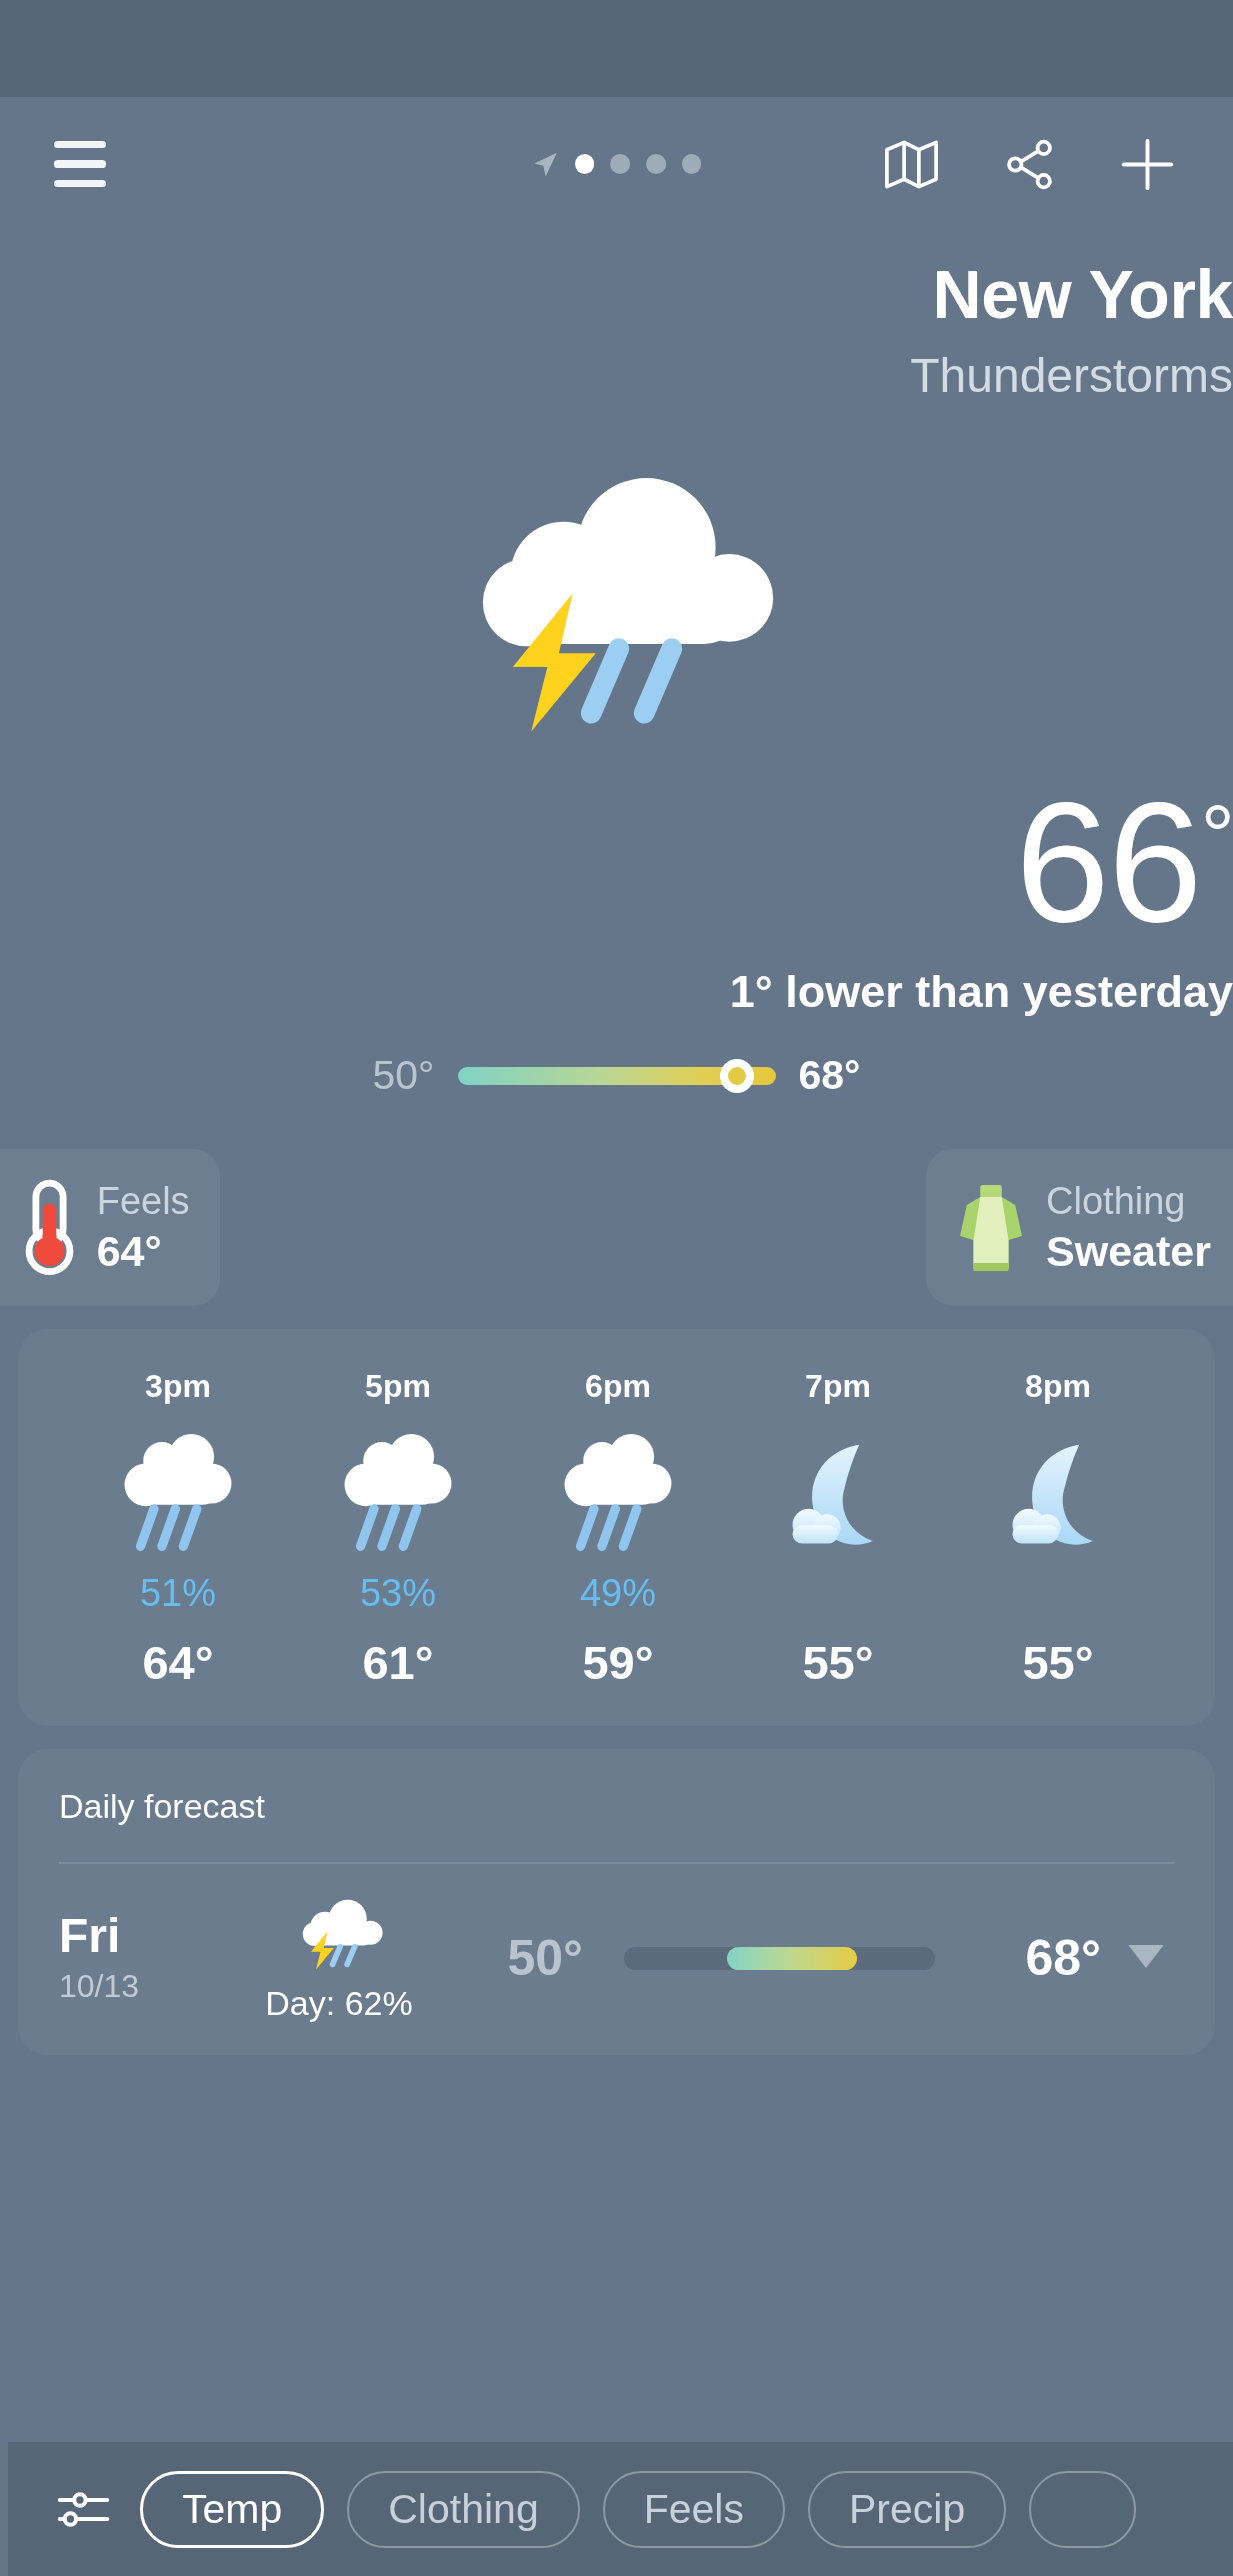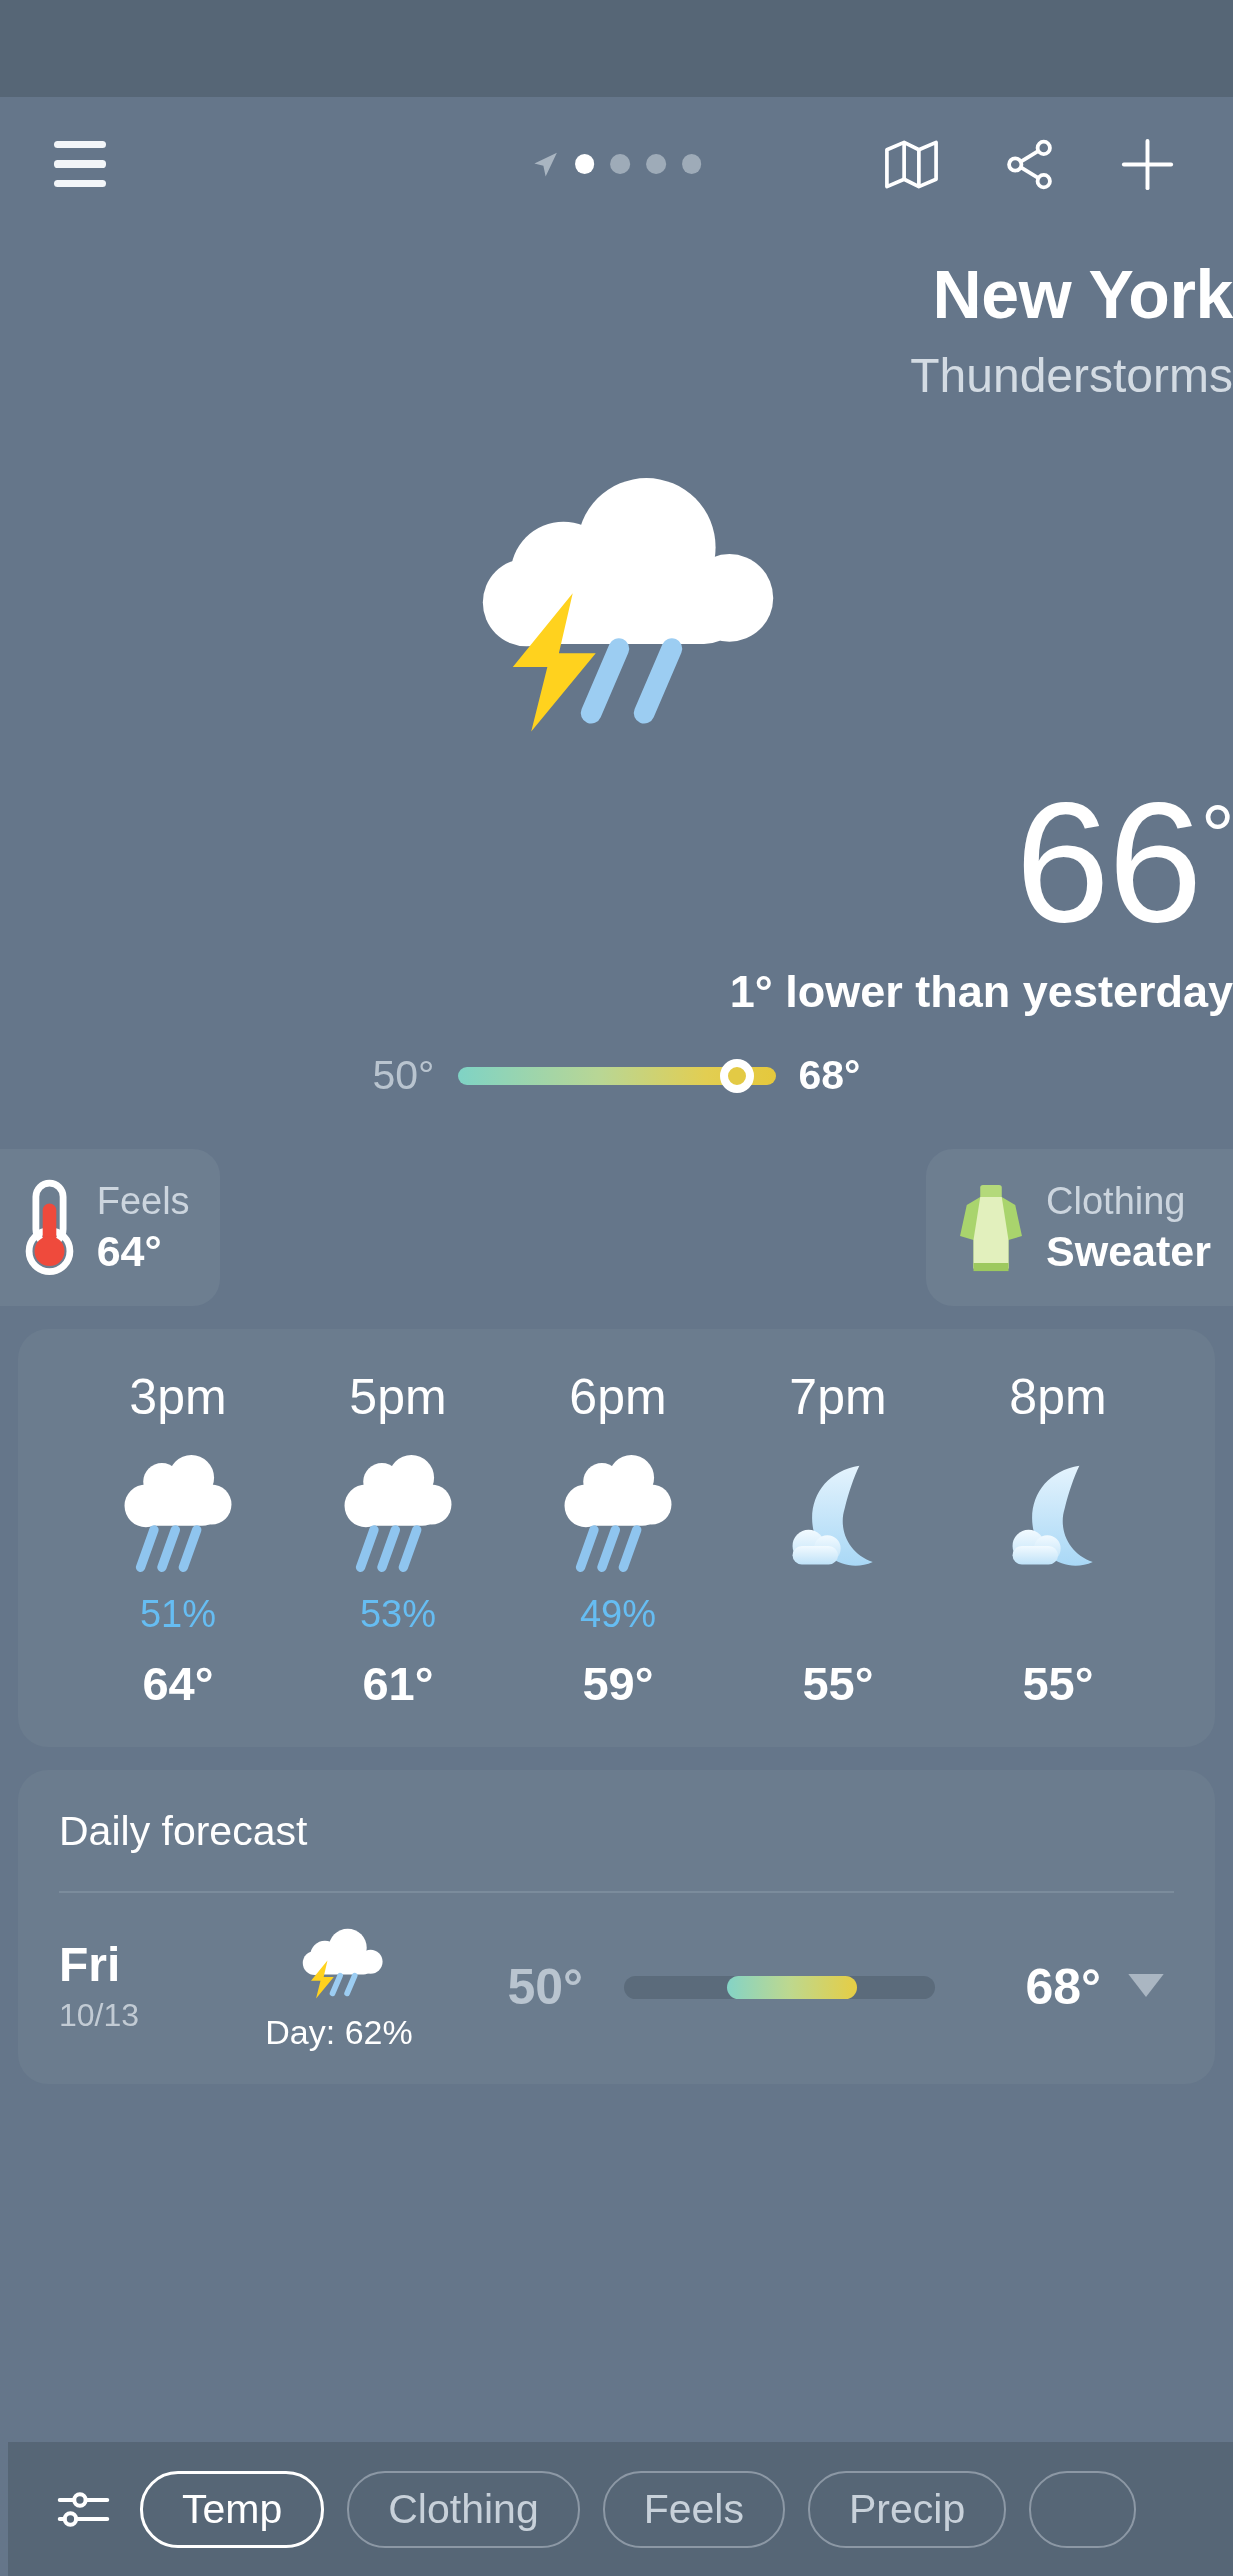--- a/index.html
+++ b/index.html
@@ -74,31 +74,31 @@
   .peek-label { font-size:38px; font-weight:400; color:#ccd5de; line-height:1.15; }
   .peek-value { font-size:43px; font-weight:700; color:#ffffff; line-height:1.15; }
 
   
   .hourly-card {
     margin:23px 18px 0; background:#6b7c8e; border-radius:30px;
     padding:39px 0 36px; overflow:hidden;
   }
   .hourly-track { display:flex; padding-left:50px; }
   .hour-col { flex:0 0 220px; text-align:center; }
-  .hour-time { font-size:50px; font-weight:400; }
+  .hour-time { font-size:32px; font-weight:700; }
   .hour-icon { height:134px; margin:27px 0 5.4px; display:flex; align-items:center; justify-content:center; }
   .hour-pop { font-size:38px; font-weight:400; color:#66bdf2; min-height:45px; }
   .hour-temp { font-size:47px; font-weight:700; margin-top:18px; }
 
   
   .daily-card {
     margin:23px 18px 0; background:#6b7c8e; border-radius:30px;
     padding:38px 0 0; overflow:hidden;
   }
-  .daily-title { font-size:41px; font-weight:400; padding:0 41px 36px; }
+  .daily-title { font-size:34px; font-weight:400; padding:0 41px 36px; }
   .divider { height:2.7px; background:#7b8c9c; margin:0 41px; }
   .daily-row { display:flex; align-items:center; padding:29px 41px 32px; gap:16px; }
   .dr-day { width:170px; }
   .dr-dow { font-size:48px; font-weight:700; line-height:1.05; }
   .dr-date { font-size:32px; color:#c2cbd4; margin-top:7.2px; }
   .dr-icon { width:188px; text-align:center; }
   .dr-pop { font-size:34px; color:#ffffff; margin-top:5.4px; }
   .dr-lo { width:134px; text-align:right; font-size:50px; font-weight:700; color:#b9c4cf; }
   .dr-bar {
     flex:1; margin:0 25px; height:23px; border-radius:11.6px; background:#5b6b7b; position:relative;

